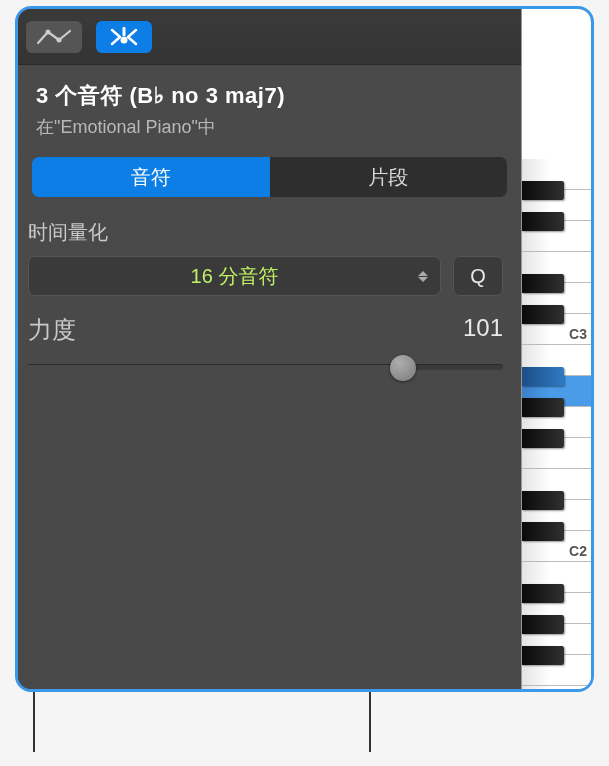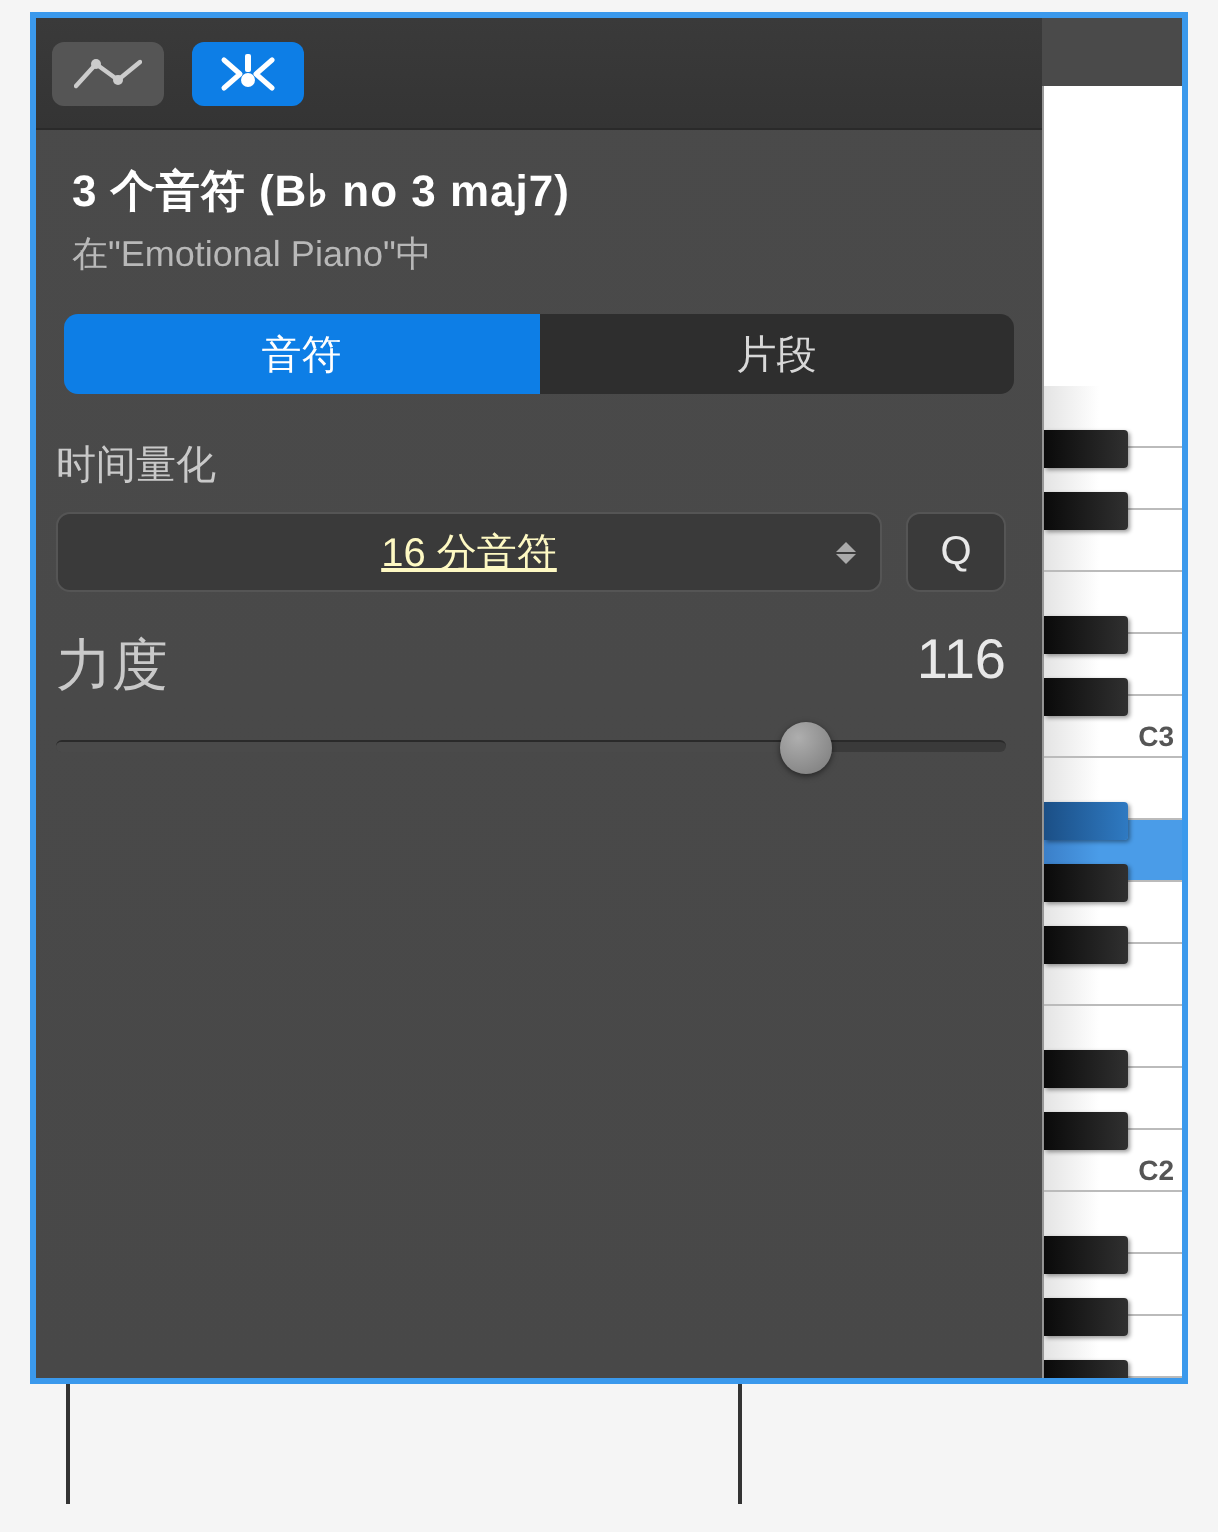--- a/index.html
+++ b/index.html
@@ -10,21 +10,21 @@
       height: 766px;
       position: relative;
     }
     .panel-wrapper {
       position: absolute;
       top: 6px;
       left: 15px;
       width: 579px;
       height: 686px;
       border: 3px solid #3b99ec;
-      border-radius: 0;
+      border-radius: 16px;
       overflow: hidden;
       background: #4a4a4a;
       display: flex;
     }
     .main-area {
       flex: 1;
       background: linear-gradient(#4a4a4a, #484848);
       display: flex;
       flex-direction: column;
     }
@@ -102,24 +102,23 @@
     .select-box {
       flex: 1;
       height: 40px;
       background: #3a3a3a;
       border: 1px solid #555;
       border-radius: 7px;
       display: flex;
       align-items: center;
       justify-content: center;
       position: relative;
-      color: #fef9c3;
+      color: #bef264;
       font-size: 20px;
       cursor: pointer;
-      text-decoration: underline;
     }
     .select-chevrons {
       position: absolute;
       right: 12px;
       display: flex;
       flex-direction: column;
       gap: 1px;
     }
     .chev {
       width: 0; height: 0;
@@ -137,21 +136,21 @@
       display: flex;
       align-items: center;
       justify-content: center;
       color: #e8e8e8;
       font-size: 20px;
       cursor: pointer;
     }
     .velocity-row {
       display: flex;
       justify-content: space-between;
-      font-size: 28px;
+      font-size: 24px;
       color: #c9c9c9;
       margin-bottom: 18px;
     }
     .velocity-value { color: #e8e8e8; }
     .slider-track {
       position: relative;
       height: 6px;
       background: #3a3a3a;
       border-radius: 3px;
       border-top: 1px solid #2a2a2a;
@@ -172,21 +171,20 @@
       transform: translate(-50%, -50%);
       box-shadow: 0 1px 3px rgba(0,0,0,0.5);
       cursor: pointer;
     }
     
     .piano-strip {
       width: 70px;
       background: #fff;
       position: relative;
       border-left: 1px solid #999;
-      margin-top: 34px;
     }
     .white-keys {
       position: absolute;
       left: 0; right: 0;
       display: flex;
       flex-direction: column;
     }
     .white-key {
       border-bottom: 1px solid #bbb;
       position: relative;
@@ -260,21 +258,21 @@
           <span class="select-chevrons">
             <span class="chev up"></span>
             <span class="chev down"></span>
           </span>
         </div>
         <div class="q-btn">Q</div>
       </div>
 
       <div class="velocity-row">
         <span>力度</span>
-        <span class="velocity-value">116</span>
+        <span class="velocity-value">101</span>
       </div>
       <div class="slider-track">
         <div class="slider-fill" style="width:79%"></div>
         <div class="slider-handle" style="left:79%"></div>
       </div>
     </div>
   </div>
 
   <div class="piano-strip">
     <div class="white-keys" id="white-keys-top" style="top: 150px; position: absolute; left: 0px; right: 0px;">

